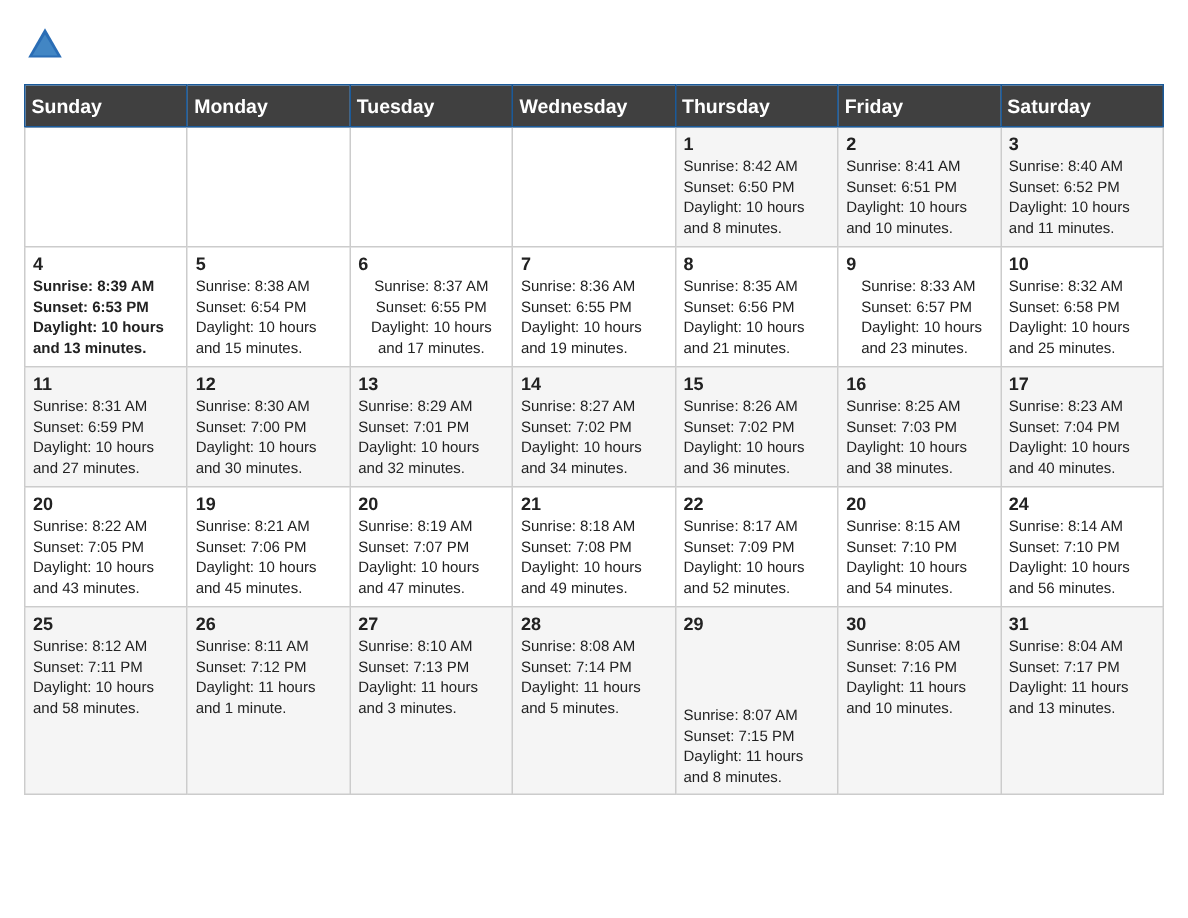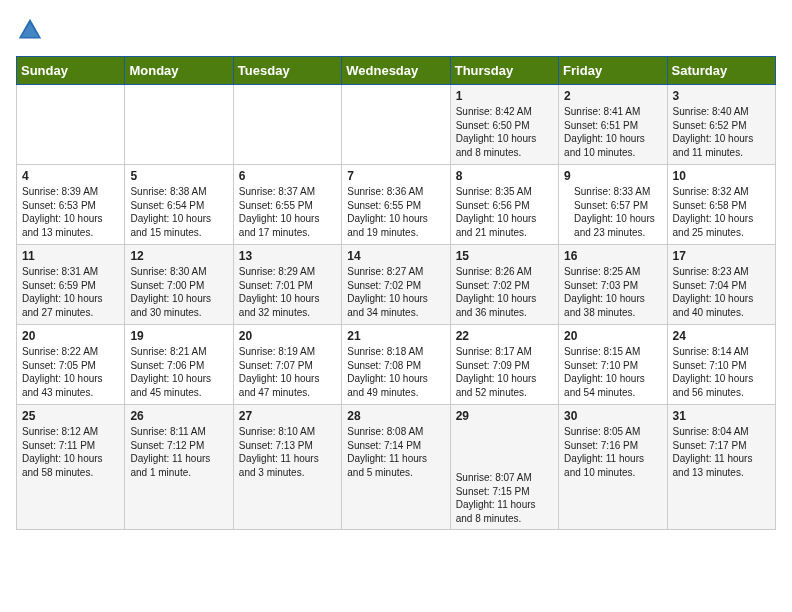--- a/index.html
+++ b/index.html
@@ -37,21 +37,21 @@
     .location {
       font-size: 16px;
       color: #444;
     }
     table {
       width: 100%;
       border-collapse: collapse;
       table-layout: fixed;
     }
     thead tr th {
-      background-color: #4d7c0f;
+      background-color: #404040;
       color: #fff;
       font-size: 13px;
       font-weight: bold;
       padding: 6px 4px;
       text-align: left;
       border: 1px solid #1a5a9a;
     }
     tbody tr td {
       border: 1px solid #ccc;
       vertical-align: top;
@@ -135,35 +135,35 @@
           <span class="day-number">3</span>
           <div class="cell-content" style="white-space: pre-line;">Sunrise: 8:40 AM
 Sunset: 6:52 PM
 Daylight: 10 hours
 and 11 minutes.</div>
         </td>
       </tr>
       <tr>
         <td>
           <span class="day-number">4</span>
-          <div class="cell-content" style="white-space: pre-line;">Sunrise: 8:39 AM
+          <div class="cell-content" style="white-space: pre-line; font-weight: bold;">Sunrise: 8:39 AM
 Sunset: 6:53 PM
 Daylight: 10 hours
 and 13 minutes.</div>
         </td>
         <td>
           <span class="day-number">5</span>
           <div class="cell-content" style="white-space: pre-line;">Sunrise: 8:38 AM
 Sunset: 6:54 PM
 Daylight: 10 hours
 and 15 minutes.</div>
         </td>
         <td>
           <span class="day-number">6</span>
-          <div class="cell-content" style="white-space: pre-line;">Sunrise: 8:37 AM
+          <div class="cell-content" style="white-space: pre-line; text-align: center;">Sunrise: 8:37 AM
 Sunset: 6:55 PM
 Daylight: 10 hours
 and 17 minutes.</div>
         </td>
         <td>
           <span class="day-number">7</span>
           <div class="cell-content" style="white-space: pre-line;">Sunrise: 8:36 AM
 Sunset: 6:55 PM
 Daylight: 10 hours
 and 19 minutes.</div>

